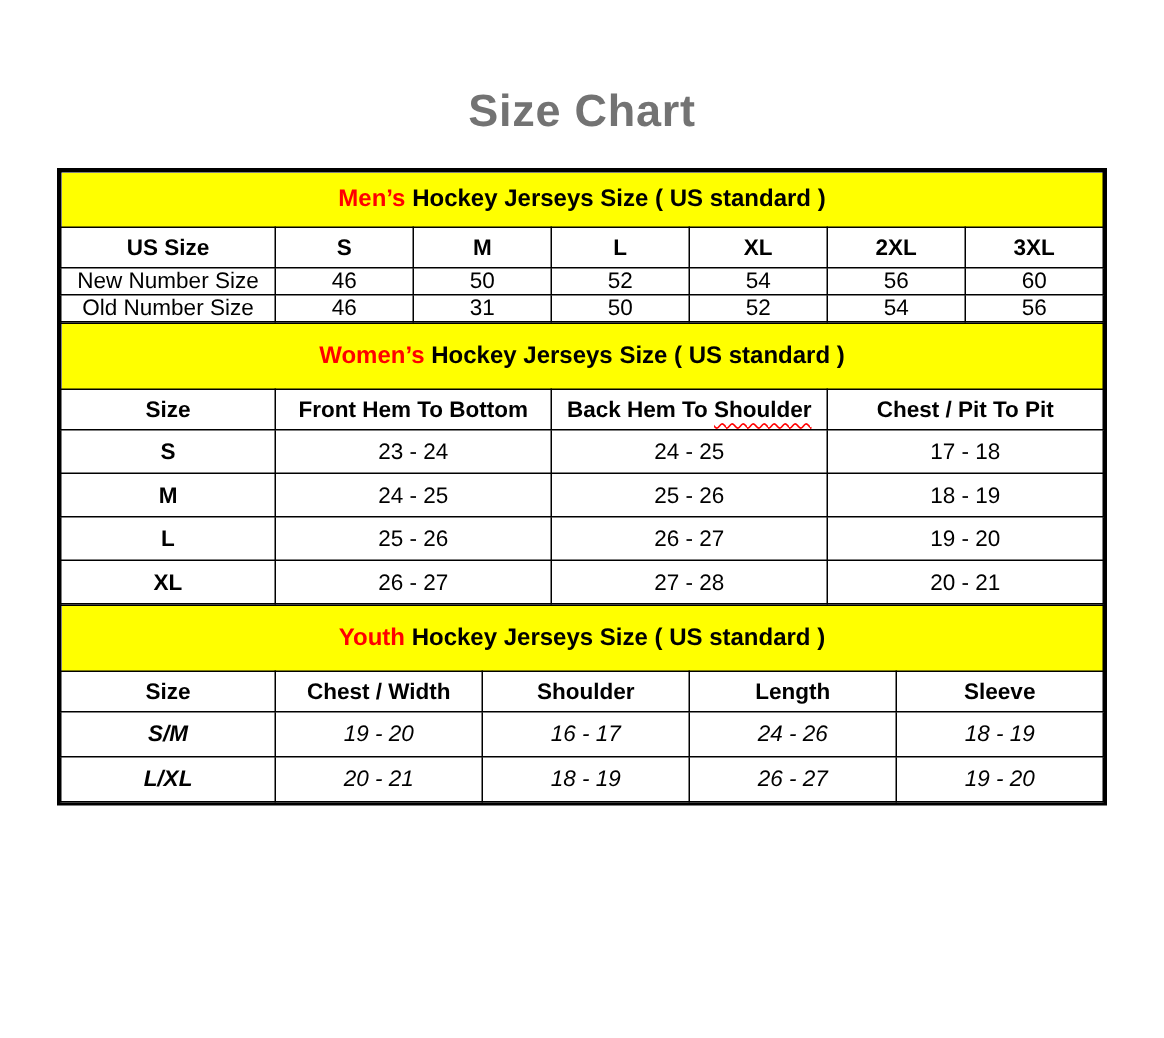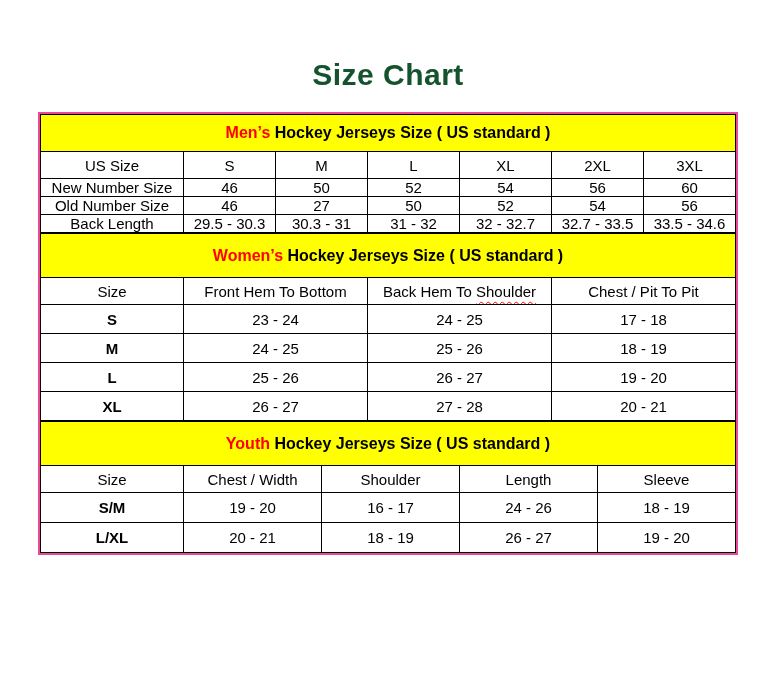--- a/index.html
+++ b/index.html
@@ -9,27 +9,27 @@
     background: #ffffff;
     font-family: "Liberation Sans", sans-serif;
     color: #000000;
     overflow: hidden;
   }
   .title {
     margin: 58px 0 0 0;
     text-align: center;
     font-size: 30px;
     font-weight: bold;
-    color: #14532d;
+    color: #737373;
     letter-spacing: 0.5px;
   }
   .tables-wrap {
     width: 700px;
     margin: 20px 0 0 38px;
-    border: 2px solid #ec4899;
+    border: 2px solid #000000;
   }
   table.size-table {
     width: 100%;
     border-collapse: collapse;
     table-layout: fixed;
   }
   td, th {
     border: 1px solid #000000;
     text-align: center;
     vertical-align: middle;
@@ -38,24 +38,24 @@
     overflow: hidden;
     white-space: nowrap;
   }
   .band-cell {
     background: #FFFF00;
     font-weight: bold;
     font-size: 16px;
   }
   .mens .band-cell { height: 37px; }
   .womens .band-cell, .youth .band-cell { height: 44px; }
-  .head-row th { font-weight: normal; height: 27px; }
+  .head-row th { font-weight: bold; height: 27px; }
   .mens .data-row td { height: 17px; }
   .womens .data-row td { height: 29px; }
-  .youth .data-row td { height: 30px; }
+  .youth .data-row td { height: 30px; font-style: italic; }
   .label-plain { font-weight: normal; }
   .label-bold { font-weight: bold; }
   .red-text { color: #FF0000; }
   .wavy {
     text-decoration-line: underline;
     text-decoration-style: wavy;
     text-decoration-color: #FF0000;
     text-decoration-thickness: 1px;
     text-underline-offset: 4px;
   }
@@ -99,34 +99,25 @@
         <td>46</td>
         <td>50</td>
         <td>52</td>
         <td>54</td>
         <td>56</td>
         <td>60</td>
       </tr>
       <tr class="data-row">
         <td class="label-plain">Old Number Size</td>
         <td>46</td>
-        <td>27</td>
+        <td>31</td>
         <td>50</td>
         <td>52</td>
         <td>54</td>
         <td>56</td>
-      </tr>
-      <tr class="data-row">
-        <td class="label-plain">Back Length</td>
-        <td>29.5 - 30.3</td>
-        <td>30.3 - 31</td>
-        <td>31 - 32</td>
-        <td>32 - 32.7</td>
-        <td>32.7 - 33.5</td>
-        <td>33.5 - 34.6</td>
       </tr>
     </tbody>
       </table>
 
     <table class="size-table womens">
       <colgroup>
         <col style="width:143px">
         <col>
           <col>
           <col>

